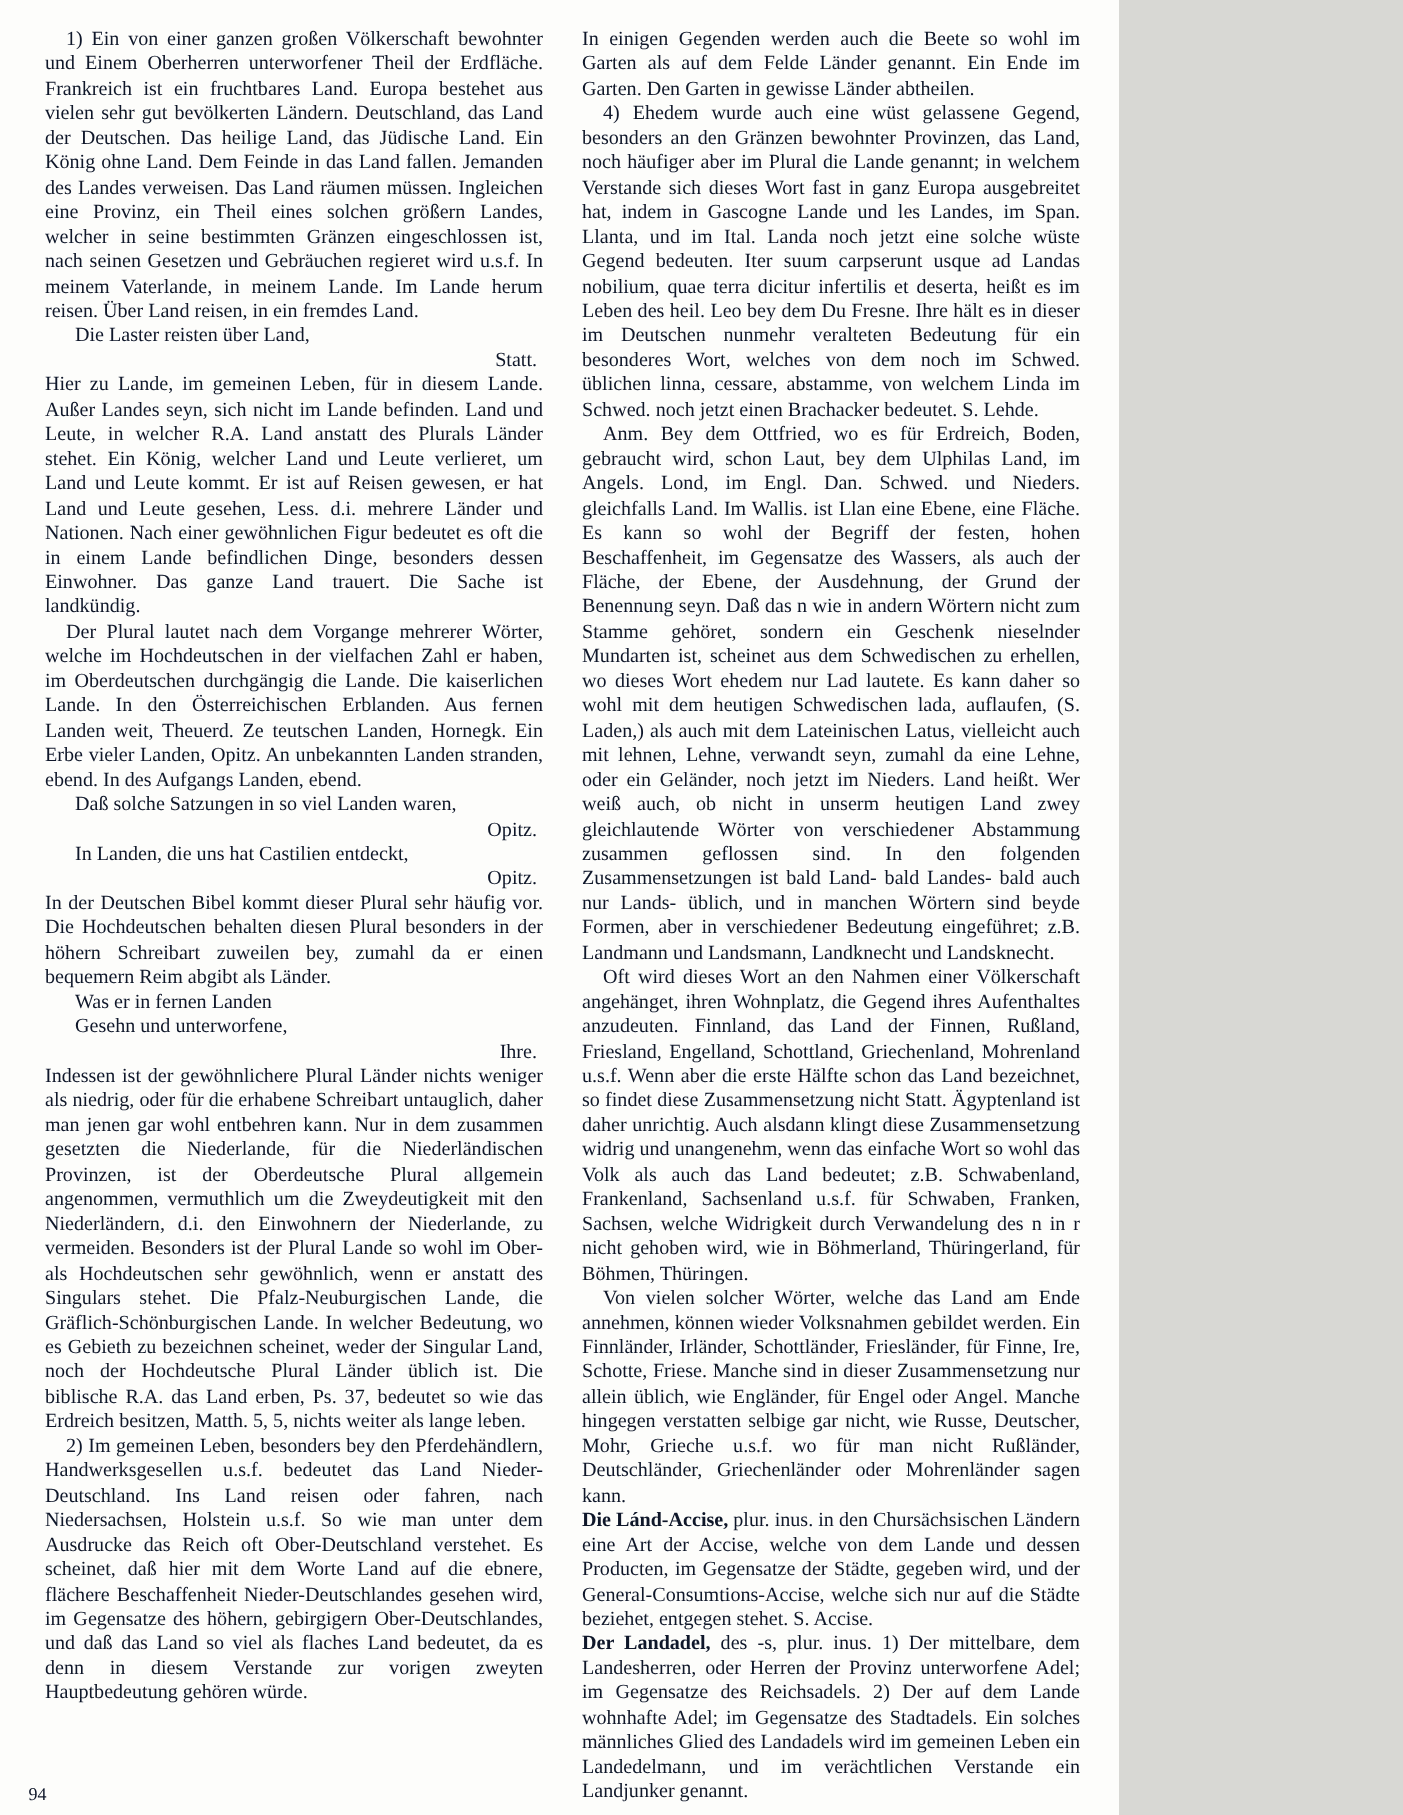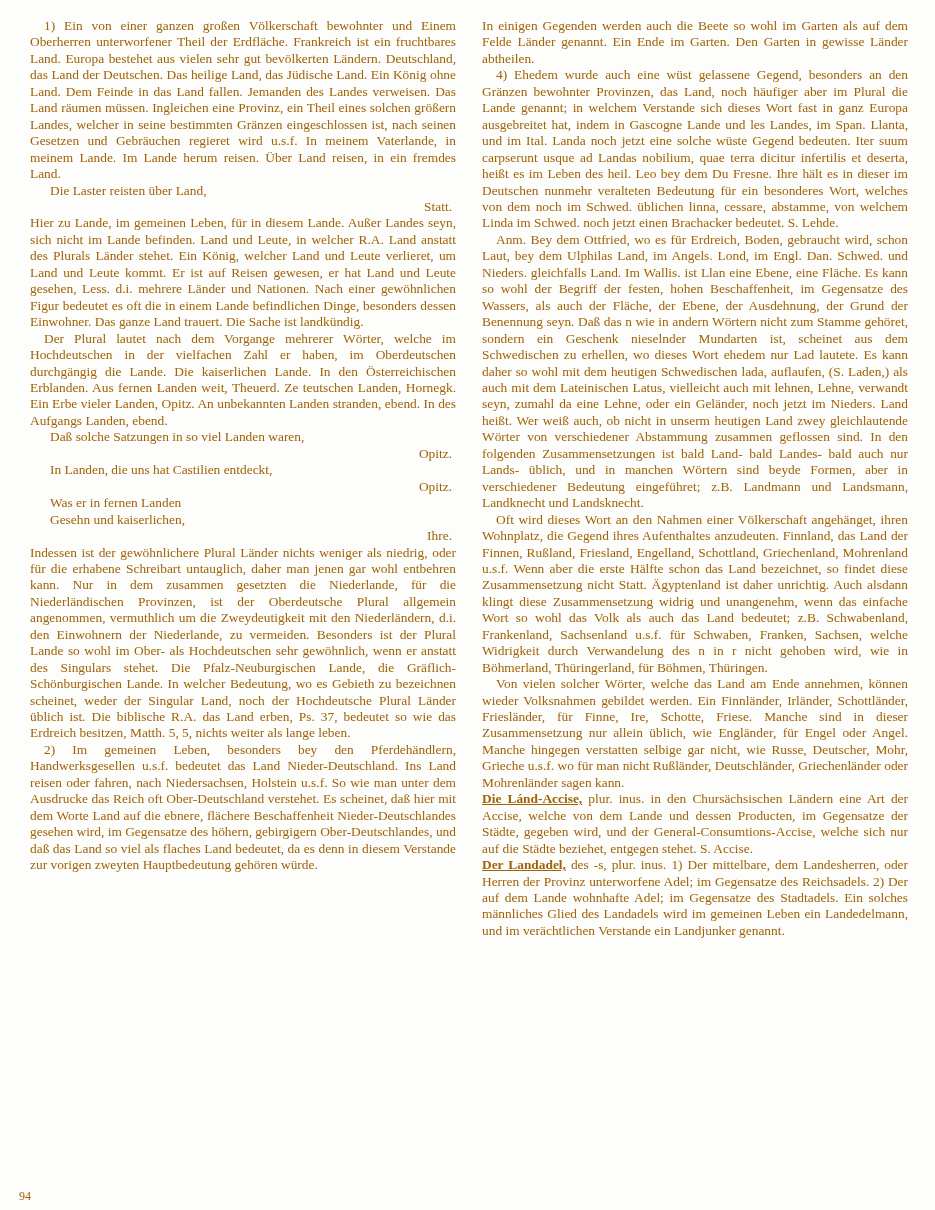--- a/index.html
+++ b/index.html
@@ -1,19 +1,19 @@
 <!DOCTYPE html>
 <html lang="de"><head>
 <meta charset="utf-8">
 <style>
   html,body{margin:0;padding:0;background:#d8d8d4;}
   .page{
-    width:935px;height:1210px;
+    width:746px;height:1210px;
     background:#fefefdf7;background-color:#fdfdfb;
-    color:#a16207;
+    color:#0f172a;
     position:relative;overflow:hidden;
     font-family:"Liberation Serif","DejaVu Serif",serif;
     box-sizing:border-box;
   }
   .columns{
     display:flex;
     gap:26px;
     padding:18px 26px 0 30px;
   }
   .col{
@@ -21,21 +21,21 @@
     font-size:13.4px;
     line-height:16.45px;
     text-align:justify;
     hyphens:auto;
   }
   .col p{margin:0;}
   p.para.indent{text-indent:14px;}
   p.verse{text-align:left;padding-left:20px;}
   p.attr{text-align:right;padding-right:4px;}
   .i{}
-  .b{font-weight:bold;text-decoration:underline;}
+  .b{font-weight:bold;}
   .pagenum{
     position:absolute;
     left:19px;bottom:6px;
     font-size:12px;
   }
 </style>
 </head>
 <body>
 
 <div class="page">
@@ -43,22 +43,23 @@
     <div class="col">
         <p class="para indent"><span>1) Ein von einer ganzen großen Völkerschaft bewohnter und Einem Oberherren unterworfener Theil der Erdfläche. Frankreich ist ein fruchtbares Land. Europa bestehet aus vielen sehr gut bevölkerten Ländern. Deutschland, das Land der Deutschen. Das heilige Land, das Jüdische Land. Ein König ohne Land. Dem Feinde in das Land fallen. Jemanden des Landes verweisen. Das Land räumen müssen. Ingleichen eine Provinz, ein Theil eines solchen größern Landes, welcher in seine bestimmten Gränzen eingeschlossen ist, nach seinen Gesetzen und Gebräuchen regieret wird u.s.f. In meinem Vaterlande, in meinem Lande. Im Lande herum reisen. Über Land reisen, in ein fremdes Land.</span></p>
         <p class="verse"><span>Die Laster reisten über Land,</span></p>
         <p class="attr"><span>Statt.</span></p>
         <p class="para"><span>Hier zu Lande, im gemeinen Leben, für in diesem Lande. Außer Landes seyn, sich nicht im Lande befinden. Land und Leute, in welcher R.A. Land anstatt des Plurals Länder stehet. Ein König, welcher Land und Leute verlieret, um Land und Leute kommt. Er ist auf Reisen gewesen, er hat Land und Leute gesehen, Less. d.i. mehrere Länder und Nationen. Nach einer gewöhnlichen Figur bedeutet es oft die in einem Lande befindlichen Dinge, besonders dessen Einwohner. Das ganze Land trauert. Die Sache ist landkündig.</span></p>
         <p class="para indent"><span>Der Plural lautet nach dem Vorgange mehrerer Wörter, welche im Hochdeutschen in der vielfachen Zahl er haben, im Oberdeutschen durchgängig die Lande. Die kaiserlichen Lande. In den Österreichischen Erblanden. Aus fernen Landen weit, Theuerd. Ze teutschen Landen, Hornegk. Ein Erbe vieler Landen, Opitz. An unbekannten Landen stranden, ebend. In des Aufgangs Landen, ebend.</span></p>
         <p class="verse"><span>Daß solche Satzungen in so viel Landen waren,</span></p>
         <p class="attr"><span>Opitz.</span></p>
         <p class="verse"><span>In Landen, die uns hat Castilien entdeckt,</span></p>
         <p class="attr"><span>Opitz.</span></p>
+        <p class="para"><span>In der Deutschen Bibel kommt dieser Plural sehr häufig vor. Die Hochdeutschen behalten diesen Plural besonders in der höhern Schreibart zuweilen bey, zumahl da er einen bequemern Reim abgibt als Länder.</span></p>
         <p class="verse"><span>Was er in fernen Landen</span></p>
-        <p class="verse"><span>Gesehn und kaiserlichen,</span></p>
+        <p class="verse"><span>Gesehn und unterworfene,</span></p>
         <p class="attr"><span>Ihre.</span></p>
         <p class="para"><span>Indessen ist der gewöhnlichere Plural Länder nichts weniger als niedrig, oder für die erhabene Schreibart untauglich, daher man jenen gar wohl entbehren kann. Nur in dem zusammen gesetzten die Niederlande, für die Niederländischen Provinzen, ist der Oberdeutsche Plural allgemein angenommen, vermuthlich um die Zweydeutigkeit mit den Niederländern, d.i. den Einwohnern der Niederlande, zu vermeiden. Besonders ist der Plural Lande so wohl im Ober- als Hochdeutschen sehr gewöhnlich, wenn er anstatt des Singulars stehet. Die Pfalz-Neuburgischen Lande, die Gräflich-Schönburgischen Lande. In welcher Bedeutung, wo es Gebieth zu bezeichnen scheinet, weder der Singular Land, noch der Hochdeutsche Plural Länder üblich ist. Die biblische R.A. das Land erben, Ps. 37, bedeutet so wie das Erdreich besitzen, Matth. 5, 5, nichts weiter als lange leben.</span></p>
         <p class="para indent"><span>2) Im gemeinen Leben, besonders bey den Pferdehändlern, Handwerksgesellen u.s.f. bedeutet das Land Nieder-Deutschland. Ins Land reisen oder fahren, nach Niedersachsen, Holstein u.s.f. So wie man unter dem Ausdrucke das Reich oft Ober-Deutschland verstehet. Es scheinet, daß hier mit dem Worte Land auf die ebnere, flächere Beschaffenheit Nieder-Deutschlandes gesehen wird, im Gegensatze des höhern, gebirgigern Ober-Deutschlandes, und daß das Land so viel als flaches Land bedeutet, da es denn in diesem Verstande zur vorigen zweyten Hauptbedeutung gehören würde.</span></p>
       </div>
     <div class="col">
         <p class="para"><span>In einigen Gegenden werden auch die Beete so wohl im Garten als auf dem Felde Länder genannt. Ein Ende im Garten. Den Garten in gewisse Länder abtheilen.</span></p>
         <p class="para indent"><span>4) Ehedem wurde auch eine wüst gelassene Gegend, besonders an den Gränzen bewohnter Provinzen, das Land, noch häufiger aber im Plural die Lande genannt; in welchem Verstande sich dieses Wort fast in ganz Europa ausgebreitet hat, indem in Gascogne </span><span class="i">Lande</span><span> und </span><span class="i">les Landes,</span><span> im Span. </span><span class="i">Llanta,</span><span> und im Ital. </span><span class="i">Landa</span><span> noch jetzt eine solche wüste Gegend bedeuten. </span><span class="i">Iter suum carpserunt usque ad Landas nobilium, quae terra dicitur infertilis et deserta,</span><span> heißt es im Leben des heil. Leo bey dem Du Fresne. Ihre hält es in dieser im Deutschen nunmehr veralteten Bedeutung für ein besonderes Wort, welches von dem noch im Schwed. üblichen </span><span class="i">linna, cessare,</span><span> abstamme, von welchem </span><span class="i">Linda</span><span> im Schwed. noch jetzt einen Brachacker bedeutet. S. Lehde.</span></p>
         <p class="para indent"><span class="i">Anm.</span><span> Bey dem Ottfried, wo es für Erdreich, Boden, gebraucht wird, schon </span><span class="i">Laut,</span><span> bey dem Ulphilas </span><span class="i">Land,</span><span> im Angels. </span><span class="i">Lond,</span><span> im Engl. Dan. Schwed. und Nieders. gleichfalls </span><span class="i">Land.</span><span> Im Wallis. ist </span><span class="i">Llan</span><span> eine Ebene, eine Fläche. Es kann so wohl der Begriff der festen, hohen Beschaffenheit, im Gegensatze des Wassers, als auch der Fläche, der Ebene, der Ausdehnung, der Grund der Benennung seyn. Daß das n wie in andern Wörtern nicht zum Stamme gehöret, sondern ein Geschenk nieselnder Mundarten ist, scheinet aus dem Schwedischen zu erhellen, wo dieses Wort ehedem nur </span><span class="i">Lad</span><span> lautete. Es kann daher so wohl mit dem heutigen Schwedischen </span><span class="i">lada,</span><span> auflaufen, (S. Laden,) als auch mit dem Lateinischen </span><span class="i">Latus,</span><span> vielleicht auch mit lehnen, Lehne, verwandt seyn, zumahl da eine Lehne, oder ein Geländer, noch jetzt im Nieders. Land heißt. Wer weiß auch, ob nicht in unserm heutigen Land zwey gleichlautende Wörter von verschiedener Abstammung zusammen geflossen sind. In den folgenden Zusammensetzungen ist bald Land- bald Landes- bald auch nur Lands- üblich, und in manchen Wörtern sind beyde Formen, aber in verschiedener Bedeutung eingeführet; z.B. Landmann und Landsmann, Landknecht und Landsknecht.</span></p>
         <p class="para indent"><span>Oft wird dieses Wort an den Nahmen einer Völkerschaft angehänget, ihren Wohnplatz, die Gegend ihres Aufenthaltes anzudeuten. Finnland, das Land der Finnen, Rußland, Friesland, Engelland, Schottland, Griechenland, Mohrenland u.s.f. Wenn aber die erste Hälfte schon das Land bezeichnet, so findet diese Zusammensetzung nicht Statt. Ägyptenland ist daher unrichtig. Auch alsdann klingt diese Zusammensetzung widrig und unangenehm, wenn das einfache Wort so wohl das Volk als auch das Land bedeutet; z.B. Schwabenland, Frankenland, Sachsenland u.s.f. für Schwaben, Franken, Sachsen, welche Widrigkeit durch Verwandelung des n in r nicht gehoben wird, wie in Böhmerland, Thüringerland, für Böhmen, Thüringen.</span></p>
         <p class="para indent"><span>Von vielen solcher Wörter, welche das Land am Ende annehmen, können wieder Volksnahmen gebildet werden. Ein Finnländer, Irländer, Schottländer, Friesländer, für Finne, Ire, Schotte, Friese. Manche sind in dieser Zusammensetzung nur allein üblich, wie Engländer, für Engel oder Angel. Manche hingegen verstatten selbige gar nicht, wie Russe, Deutscher, Mohr, Grieche u.s.f. wo für man nicht Rußländer, Deutschländer, Griechenländer oder Mohrenländer sagen kann.</span></p>

